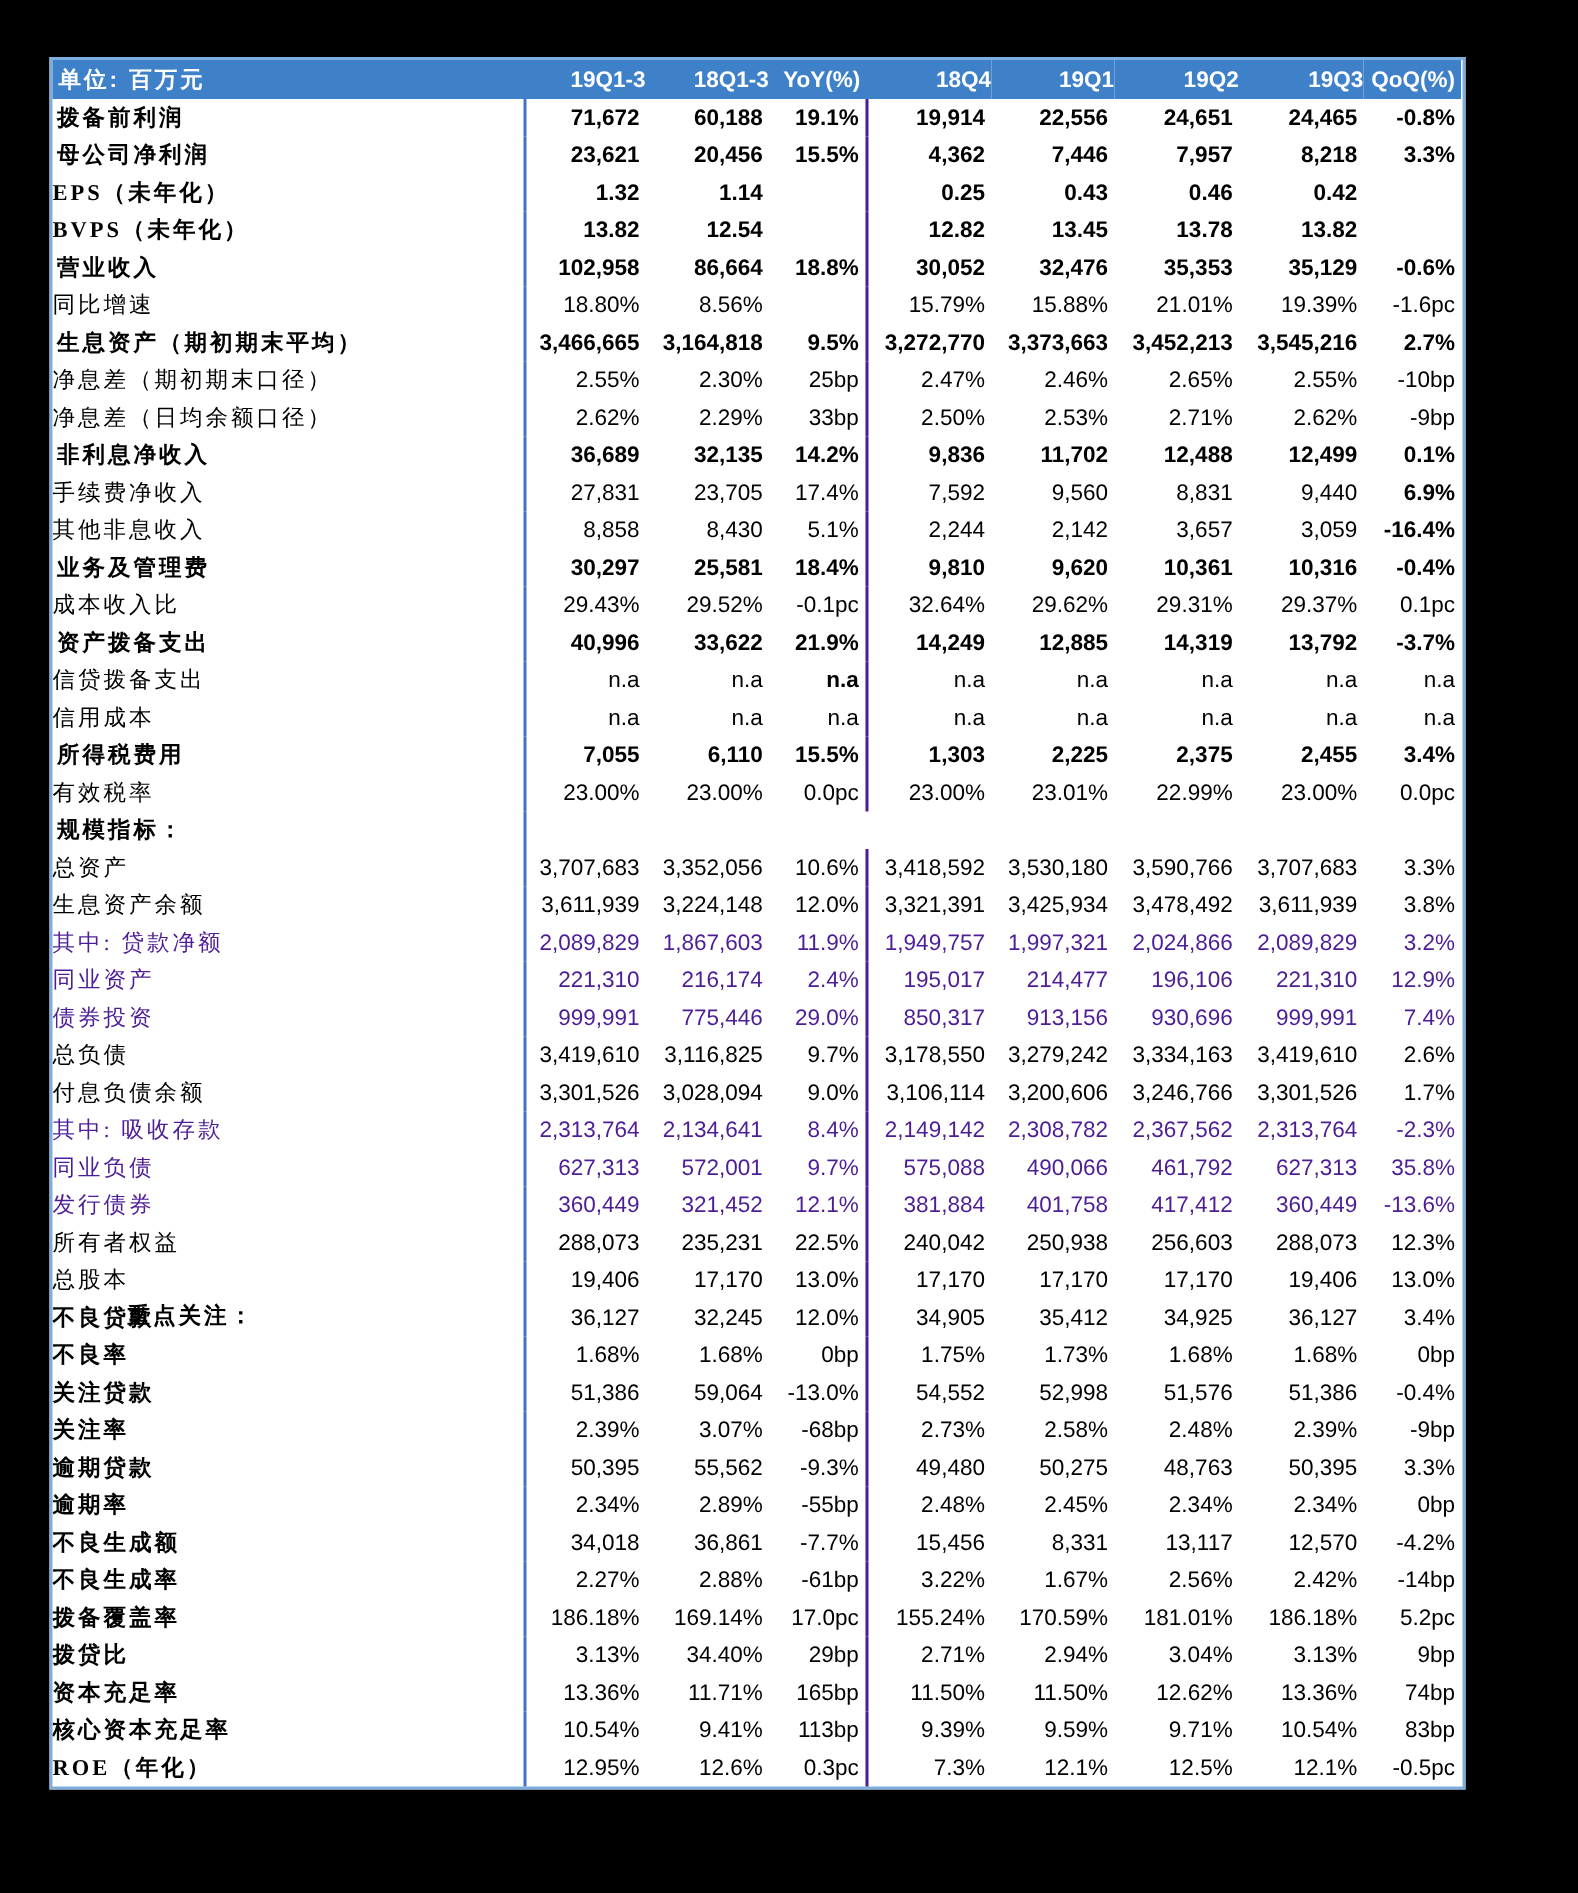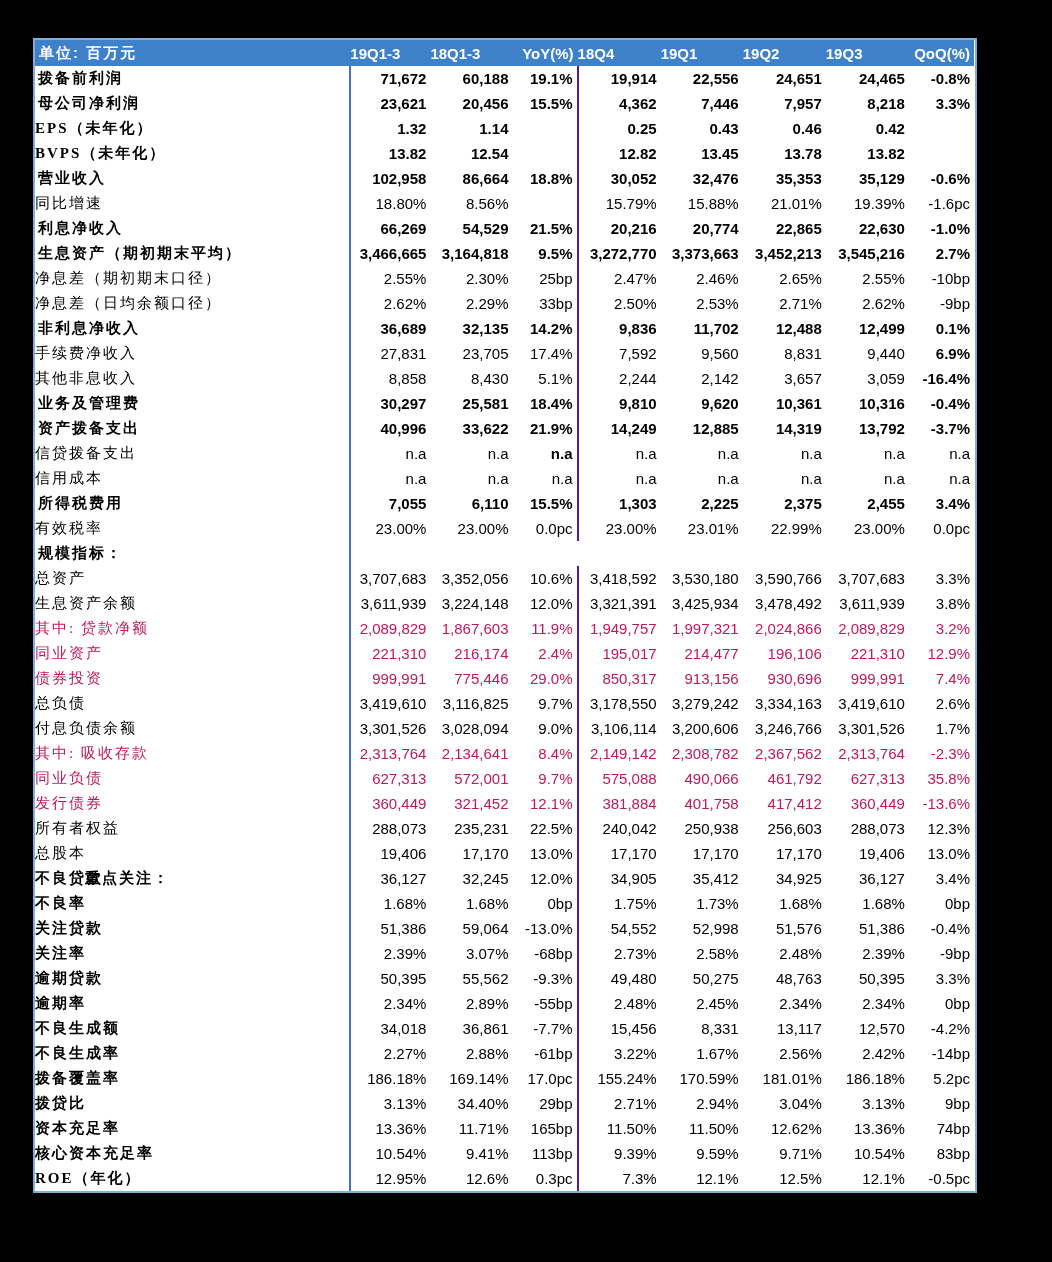--- a/index.html
+++ b/index.html
@@ -6,33 +6,33 @@
   .canvas{position:relative;width:1052px;height:1262px;background:#000;overflow:hidden;
           font-family:"Liberation Sans",sans-serif;}
   .table-wrap{position:absolute;left:33px;top:38px;width:944px;background:#fff;
               border:2px solid #7EAEDD;box-sizing:border-box;}
   table{border-collapse:collapse;table-layout:fixed;width:100%;font-size:15px;color:#000;}
   col.c-label{width:315px;}
   col.c1{width:80px;} col.c2{width:82px;} col.c3{width:65px;}
   col.c4{width:83px;} col.c5{width:82px;} col.c6{width:83px;}
   col.c7{width:83px;} col.c8{width:65px;}
   thead th{background:#3E81C8;color:#fff;font-weight:bold;height:26px;
-           font-size:15px;text-align:left;padding:0;white-space:nowrap;}
+           font-size:15px;text-align:right;padding:0;white-space:nowrap;}
   thead th.unit{text-align:left;padding-left:4px;letter-spacing:2px;}
   thead th.tight{text-align:right;padding-right:4px;}
   tbody td{height:25px;padding:0;white-space:nowrap;overflow:hidden;}
   td.label{font-family:"Liberation Serif","DejaVu Serif",serif;letter-spacing:2px;
            border-right:2px solid #4472C4;position:relative;}
   td.lr{text-align:left;padding-right:6px;}
   td.ll{text-align:left;padding-left:3px;}
   td.num{text-align:right;padding-right:4px;}
   td.yoy{border-right:2px solid #4c1d95;}
   td.nosep{border-right:none;}
   .b{font-weight:bold;}
-  tr.blue td{color:#be185d;}
+  tr.blue td{color:#4c1d95;}
   .prefix{position:absolute;left:50px;top:0;line-height:25px;font-weight:bold;letter-spacing:2px;}
 </style>
 </head>
 <body>
 
 <div class="canvas">
   <div class="table-wrap">
     <table>
       <colgroup>
         <col class="c-label">
@@ -119,31 +119,20 @@
             <td class="num">18.80%</td>
             <td class="num">8.56%</td>
             <td class="num yoy"></td>
             <td class="num">15.79%</td>
             <td class="num">15.88%</td>
             <td class="num">21.01%</td>
             <td class="num">19.39%</td>
             <td class="num">-1.6pc</td>
           </tr>
           <tr>
-            <td class="label ll b"><span>利息净收入</span></td>
-            <td class="num b">66,269</td>
-            <td class="num b">54,529</td>
-            <td class="num b yoy">21.5%</td>
-            <td class="num b">20,216</td>
-            <td class="num b">20,774</td>
-            <td class="num b">22,865</td>
-            <td class="num b">22,630</td>
-            <td class="num b">-1.0%</td>
-          </tr>
-          <tr>
             <td class="label ll b"><span>生息资产（期初期末平均）</span></td>
             <td class="num b">3,466,665</td>
             <td class="num b">3,164,818</td>
             <td class="num b yoy">9.5%</td>
             <td class="num b">3,272,770</td>
             <td class="num b">3,373,663</td>
             <td class="num b">3,452,213</td>
             <td class="num b">3,545,216</td>
             <td class="num b">2.7%</td>
           </tr>
@@ -205,20 +194,31 @@
           <tr>
             <td class="label ll b"><span>业务及管理费</span></td>
             <td class="num b">30,297</td>
             <td class="num b">25,581</td>
             <td class="num b yoy">18.4%</td>
             <td class="num b">9,810</td>
             <td class="num b">9,620</td>
             <td class="num b">10,361</td>
             <td class="num b">10,316</td>
             <td class="num b">-0.4%</td>
+          </tr>
+          <tr>
+            <td class="label lr"><span>成本收入比</span></td>
+            <td class="num">29.43%</td>
+            <td class="num">29.52%</td>
+            <td class="num yoy">-0.1pc</td>
+            <td class="num">32.64%</td>
+            <td class="num">29.62%</td>
+            <td class="num">29.31%</td>
+            <td class="num">29.37%</td>
+            <td class="num">0.1pc</td>
           </tr>
           <tr>
             <td class="label ll b"><span>资产拨备支出</span></td>
             <td class="num b">40,996</td>
             <td class="num b">33,622</td>
             <td class="num b yoy">21.9%</td>
             <td class="num b">14,249</td>
             <td class="num b">12,885</td>
             <td class="num b">14,319</td>
             <td class="num b">13,792</td>

